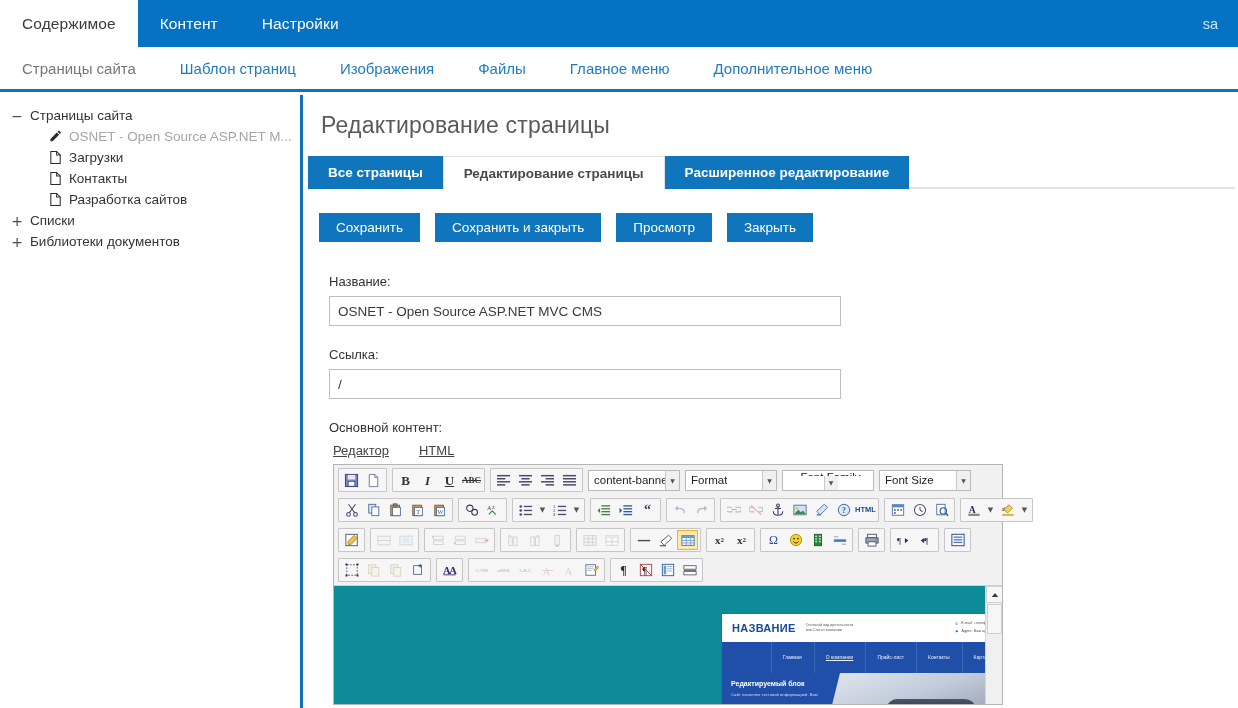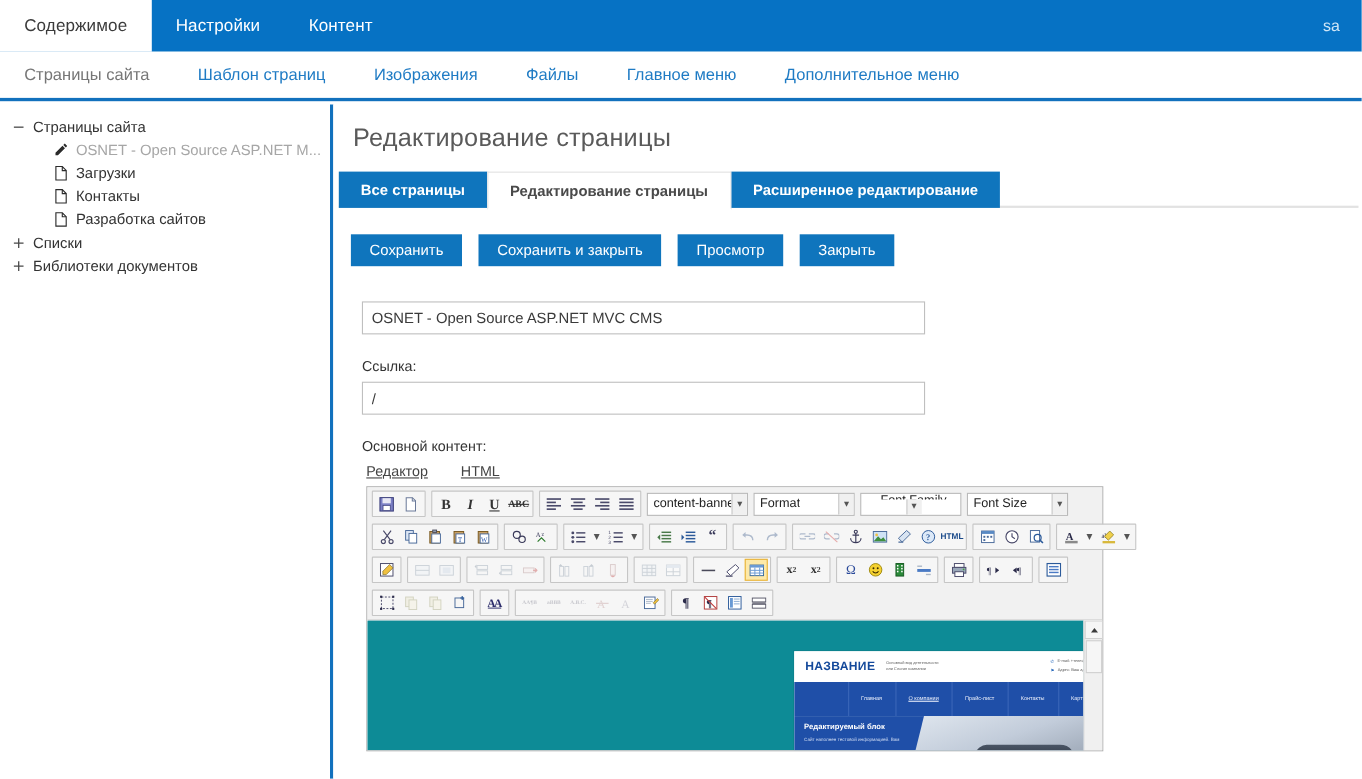--- a/index.html
+++ b/index.html
@@ -241,24 +241,24 @@
 </head>
 <body>
 
 <div id="app">
 
   <div class="topbar">
     <div class="topbar-tab active">
       <span>Содержимое</span>
     </div>
     <div class="topbar-tab">
+      <span>Контент</span>
+    </div>
+    <div class="topbar-tab">
       <span>Настройки</span>
-    </div>
-    <div class="topbar-tab">
-      <span>Контент</span>
     </div>
     <div class="topbar-spacer"></div>
     <div class="topbar-user">
       <span>sa</span>
     </div>
   </div>
 
   <div class="subnav">
     <div class="subnav-item active">
       <span>Страницы сайта</span>
@@ -362,20 +362,21 @@
 
     <div class="btnrow">
       <button class="btn">Сохранить</button>
       <button class="btn">Сохранить и закрыть</button>
       <button class="btn">Просмотр</button>
       <button class="btn">Закрыть</button>
     </div>
 
     <div class="form">
 
+      <div class="field-label">Название:</div>
       <input class="field-input" type="text" value="OSNET - Open Source ASP.NET MVC CMS" style="">
 
       <div class="gap"></div>
 
       <div class="field-label">Ссылка:</div>
       <input class="field-input" type="text" value="/" style="">
 
       <div class="gap"></div>
 
       <div class="field-label">Основной контент:</div>

